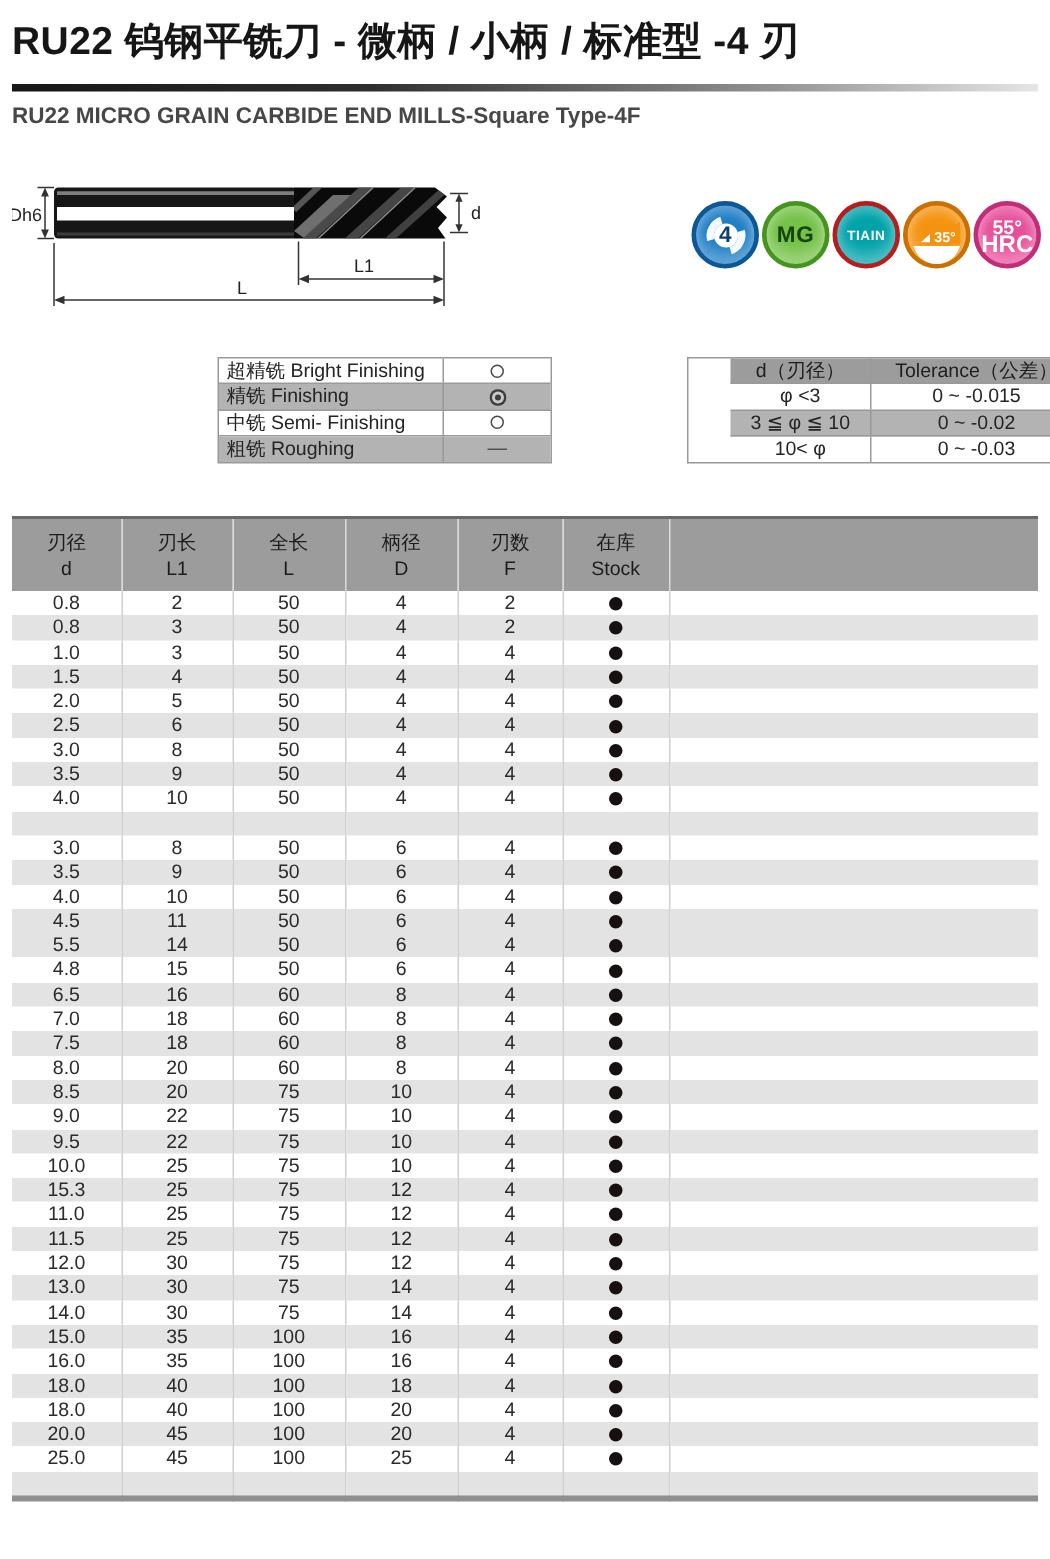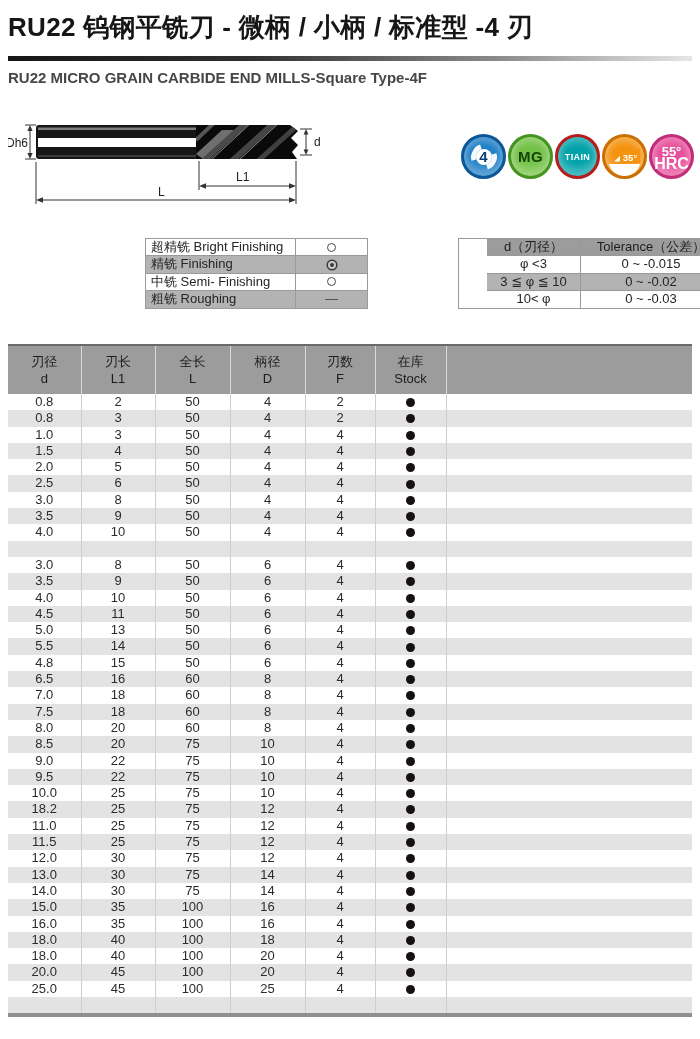--- a/index.html
+++ b/index.html
@@ -372,29 +372,20 @@
           </tr>
           <tr class="shade">
             <td>4.5</td>
             <td>11</td>
             <td>50</td>
             <td>6</td>
             <td>4</td>
             <td><span class="dot"></span></td>
             <td></td>
           </tr>
-          <tr class="">
-            <td>5.0</td>
-            <td>13</td>
-            <td>50</td>
-            <td>6</td>
-            <td>4</td>
-            <td><span class="dot"></span></td>
-            <td></td>
-          </tr>
           <tr class="shade">
             <td>5.5</td>
             <td>14</td>
             <td>50</td>
             <td>6</td>
             <td>4</td>
             <td><span class="dot"></span></td>
             <td></td>
           </tr>
           <tr class="">
@@ -472,21 +463,21 @@
           <tr class="">
             <td>10.0</td>
             <td>25</td>
             <td>75</td>
             <td>10</td>
             <td>4</td>
             <td><span class="dot"></span></td>
             <td></td>
           </tr>
           <tr class="shade">
-            <td>18.2</td>
+            <td>15.3</td>
             <td>25</td>
             <td>75</td>
             <td>12</td>
             <td>4</td>
             <td><span class="dot"></span></td>
             <td></td>
           </tr>
           <tr class="">
             <td>11.0</td>
             <td>25</td>

